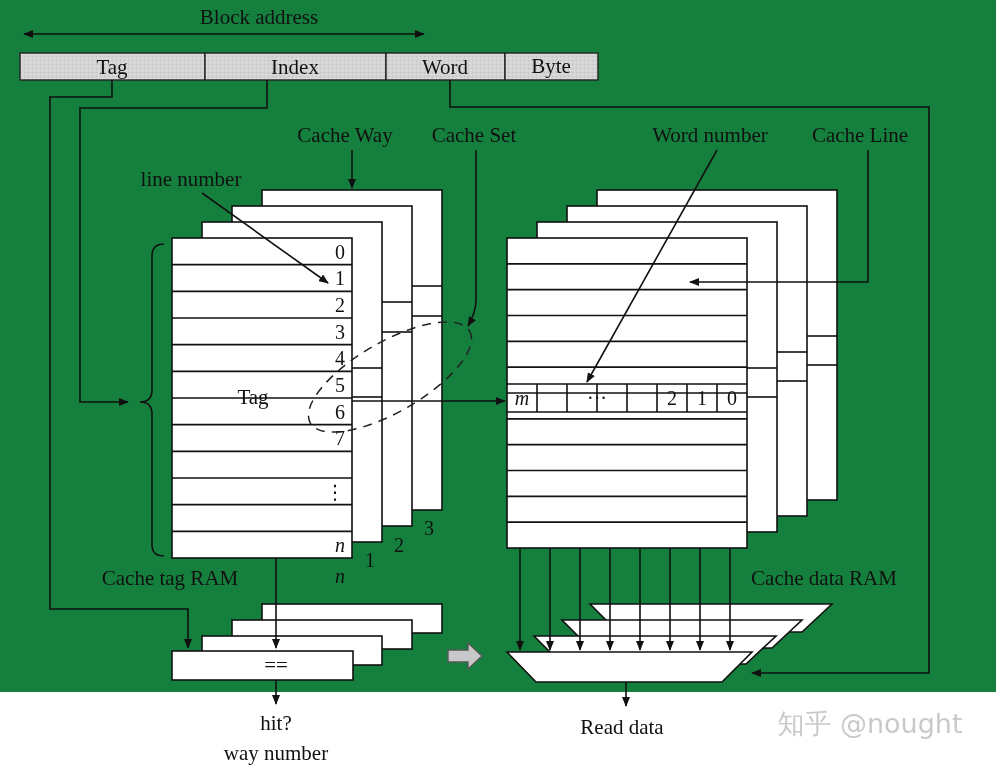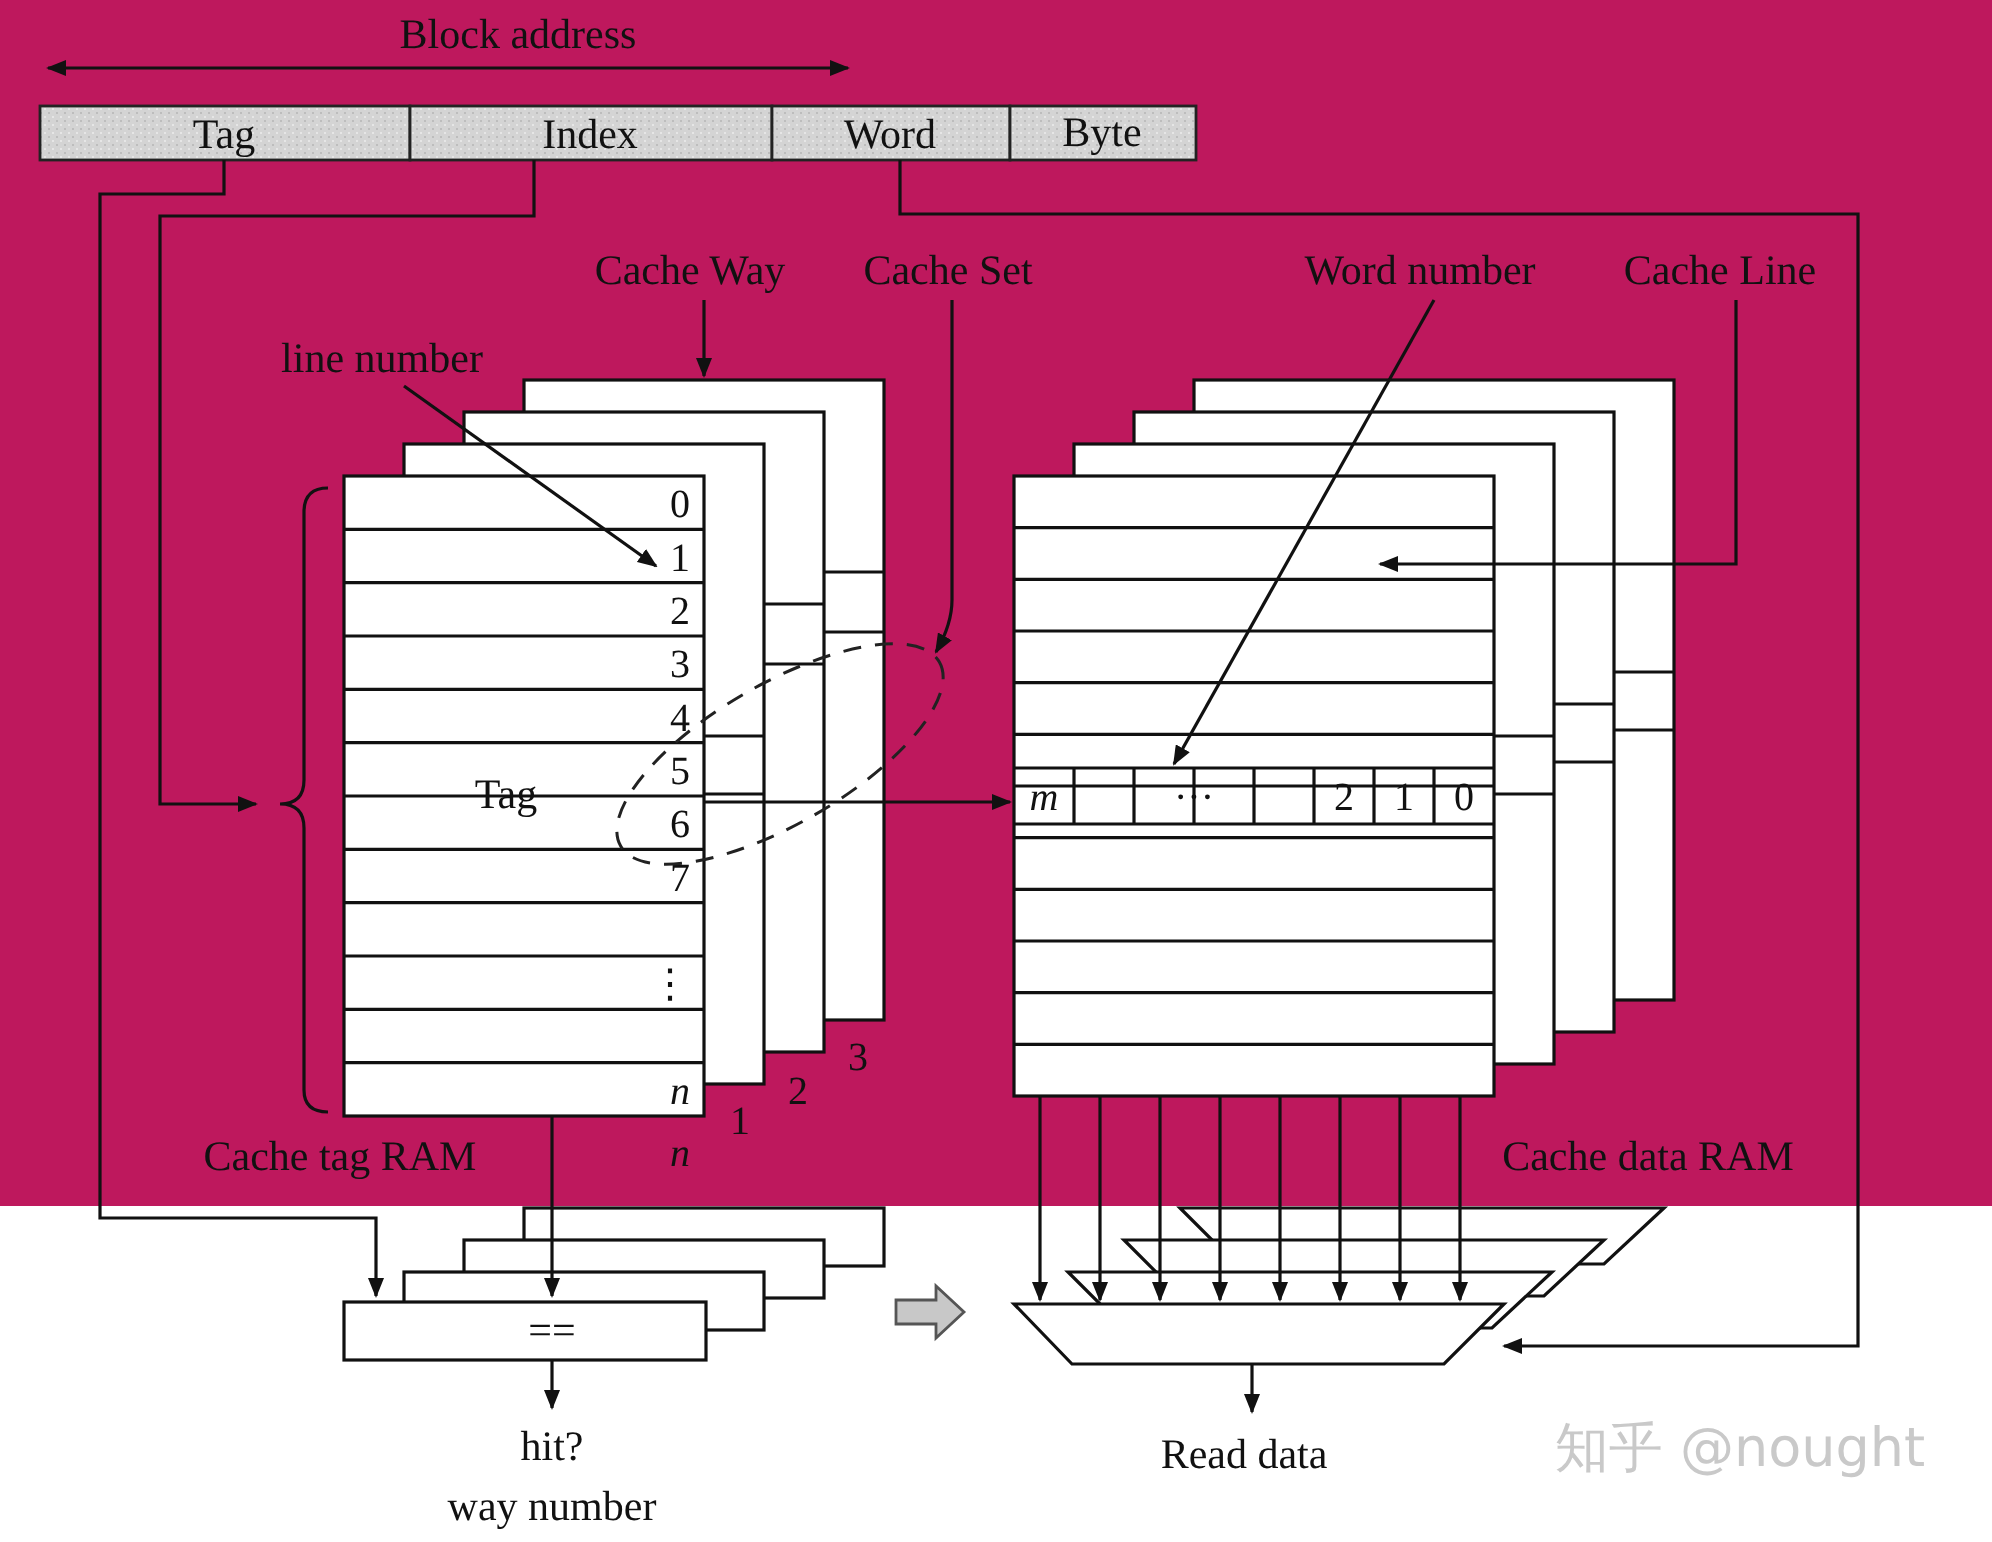--- a/index.html
+++ b/index.html
@@ -1,17 +1,17 @@
 <!DOCTYPE html>
 <html><head>
 <meta charset="utf-8">
 <style>
   html, body { margin: 0; padding: 0; background: #ffffff; }
   body { width: 996px; height: 771px; overflow: hidden; }
-  #diagram { position: absolute; left: 0; top: 0; width: 996px; height: 603px; background: #be185d; }
+  #diagram { position: absolute; left: 0; top: 0; width: 996px; height: 692px; background: #15803d; }
   svg text { font-family: "Liberation Serif", "DejaVu Serif", serif; fill: #111; }
   .ln { stroke: #111; stroke-width: 1.6; fill: none; }
   .box { stroke: #111; stroke-width: 1.6; fill: #ffffff; }
   .dash { stroke: #222; stroke-width: 1.5; fill: none; stroke-dasharray: 9 7; }
   .lbl { font-size: 21px; }
   .num { font-size: 20px; }
   .it { font-style: italic; }
   .wm { font-family: "DejaVu Sans", sans-serif; font-size: 27px; fill: #c9c9c9; }
 </style>
 </head>

